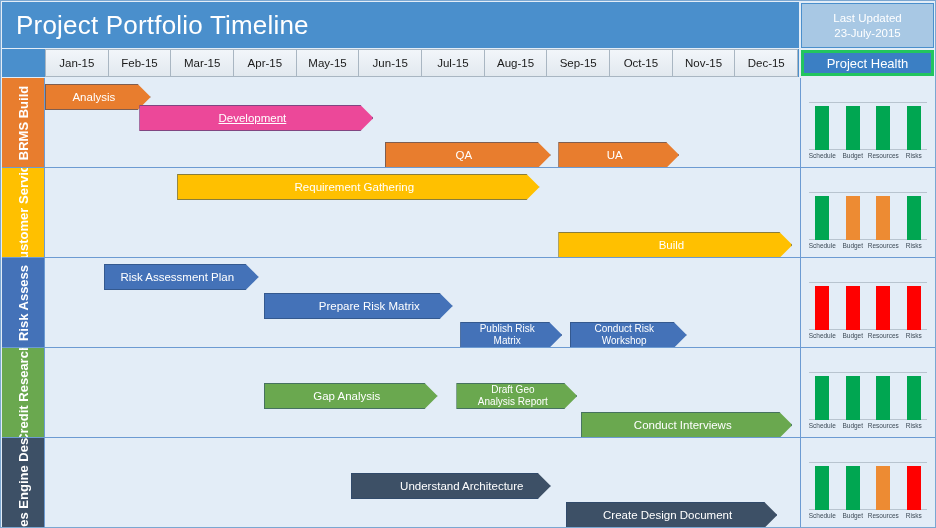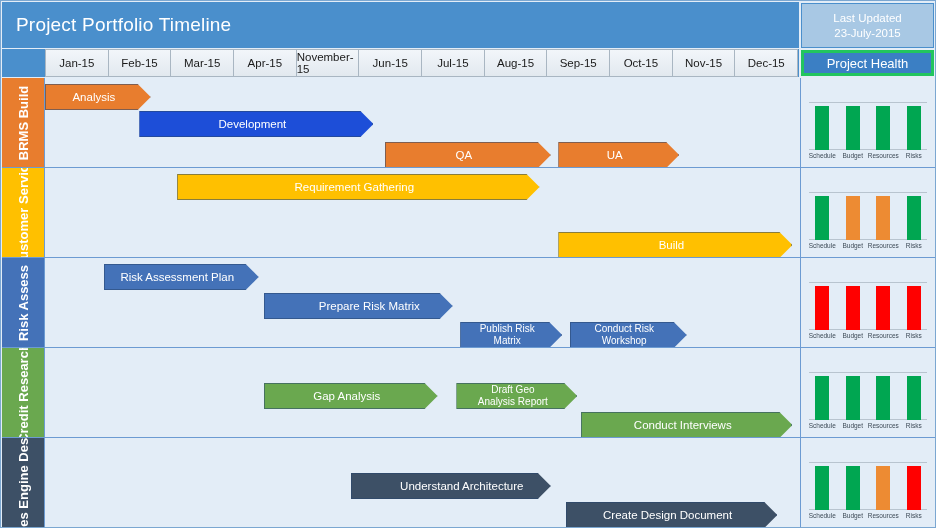--- a/index.html
+++ b/index.html
@@ -18,21 +18,21 @@
 
   
   .titlebar {
     position: absolute; left: 1px; top: 1px;
     width: 797px; height: 46px;
     background: #4a8fcc;
     display: flex; align-items: center;
   }
   .title-text {
     color: #ffffff;
-    font-size: 19px;
+    font-size: 26px;
     font-weight: 400;
     padding-left: 14px;
     letter-spacing: 0.2px;
     white-space: nowrap;
   }
   .lastupdated {
     position: absolute; left: 800px; top: 2px;
     width: 133px; height: 45px;
     background: #a8c8e4;
     border: 1px solid #4a8fcc;
@@ -188,41 +188,41 @@
     <div>23-July-2015</div>
   </div>
 
   <div class="monthbar">
     <div class="corner-cell"></div>
     <div class="months" id="months">
         <div class="month-cell">Jan-15</div>
         <div class="month-cell">Feb-15</div>
         <div class="month-cell">Mar-15</div>
         <div class="month-cell">Apr-15</div>
-        <div class="month-cell">November-15</div>
+        <div class="month-cell">May-15</div>
         <div class="month-cell">Jun-15</div>
         <div class="month-cell">Jul-15</div>
         <div class="month-cell">Aug-15</div>
         <div class="month-cell">Sep-15</div>
         <div class="month-cell">Oct-15</div>
         <div class="month-cell">Nov-15</div>
         <div class="month-cell">Dec-15</div>
       </div>
   </div>
 
   <div class="healthhdr">Project Health</div>
 
   <div class="body" id="body">
       <div class="row">
         <div class="rowlabel" style="background: rgb(232, 125, 46);">
           <div class="rowlabel-inner">BRMS Build</div>
         </div>
         <div class="track">
           <div class="bar" style="background: rgb(232, 125, 46); left: 0%; width: 14%; top: 6px;">Analysis</div>
-          <div class="bar" style="background: #1d4ed8; left: 12.5%; width: 31%; top: 33px;">Development</div>
+          <div class="bar" style="background: #ec4899; left: 12.5%; width: 31%; top: 27px; text-decoration: underline;">Development</div>
           <div class="bar" style="background: rgb(232, 125, 46); left: 45%; width: 22%; top: 64px;">QA</div>
           <div class="bar" style="background: rgb(232, 125, 46); left: 68%; width: 16%; top: 64px;">UA</div>
         </div>
         <div class="health">
           <div class="hcol">
             <div class="hbar" style="background: rgb(0, 166, 81);"></div>
             <div class="hlabel">Schedule</div>
           </div>
           <div class="hcol">
             <div class="hbar" style="background: rgb(0, 166, 81);"></div>

